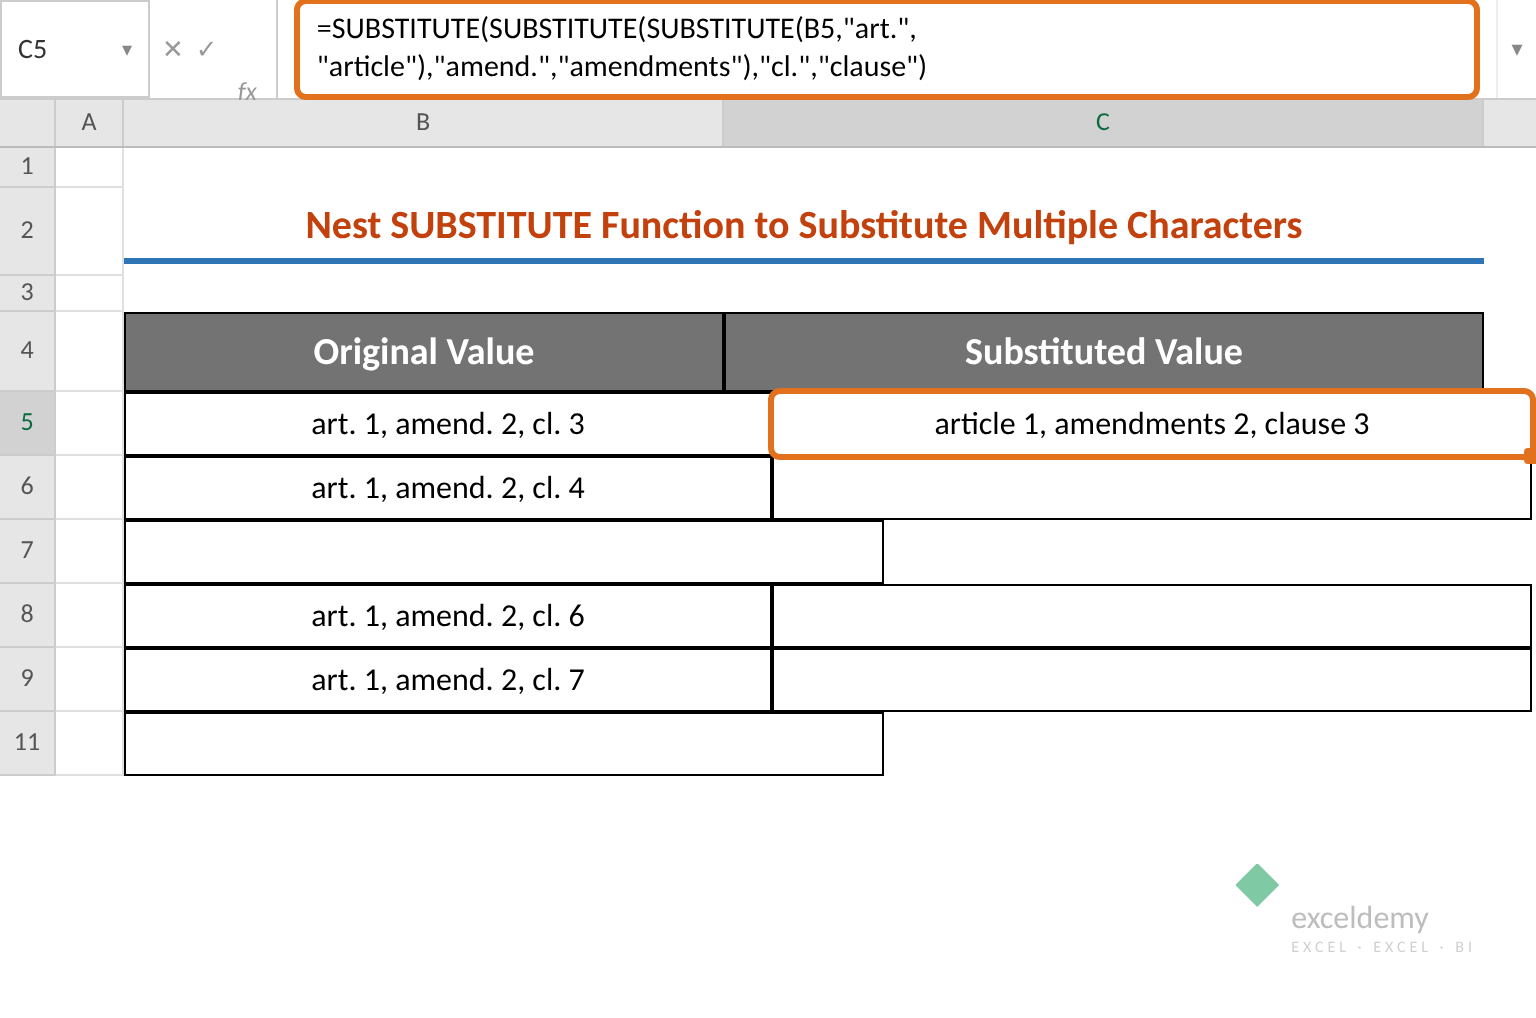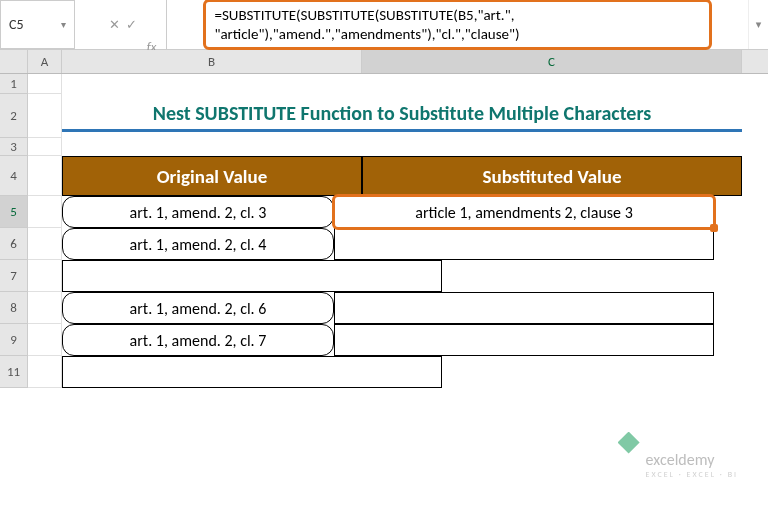--- a/index.html
+++ b/index.html
@@ -1,18 +1,18 @@
 <!DOCTYPE html>
 <html><head>
 <meta charset="utf-8">
 <style>
   * { box-sizing: border-box; margin: 0; padding: 0; }
   body { font-family: Calibri, Arial, sans-serif; background: #fff; width: 768px; height: 509px; position: relative; overflow: hidden; }
   
-  .formula-bar { display: flex; align-items: stretch; height: 50px; border-bottom: 1px solid #ccc; background: #fff; gap: 28px; }
+  .formula-bar { display: flex; align-items: stretch; height: 50px; border-bottom: 1px solid #ccc; background: #fff; }
   .name-box { width: 75px; border: 1px solid #ccc; display: flex; align-items: center; padding: 0 8px; font-size: 14px; color: #333; background: #fff; }
   .name-box .chev { margin-left: auto; color: #888; font-size: 10px; }
   .fx-controls { display: flex; align-items: center; padding: 0 6px; gap: 6px; border-right: 1px solid #ccc; }
   .fx-controls span { color: #999; font-size: 13px; }
   .fx-label { font-style: italic; color: #666; font-size: 14px; padding: 0 4px; margin-top: 43px; }
   .formula-text-wrap { flex: 1; display: flex; align-items: center; padding: 4px 8px; position: relative; }
   .formula-text { font-size: 15px; color: #000; border: 3px solid #e2711d; border-radius: 6px; padding: 4px 8px; line-height: 1.25; }
   .expand-btn { width: 20px; display: flex; align-items: center; justify-content: center; color: #888; font-size: 11px; border-left: 1px solid #eee; }
   
   .grid { position: relative; }
@@ -21,31 +21,31 @@
   .col-headers .active { background: #d2d2d2; color: #0a6b3d; }
   .ch-corner { width: 28px; background: #e6e6e6; border-right: 1px solid #ccc; }
   .ch-a { width: 34px; }
   .ch-b { width: 300px; }
   .ch-c { width: 380px; }
   
   .row { display: flex; height: 32px; }
   .row-header { width: 28px; background: #e6e6e6; border-right: 1px solid #ccc; border-bottom: 1px solid #ccc; display: flex; align-items: center; justify-content: center; font-size: 13px; color: #555; }
   .row-header.active { background: #d2d2d2; color: #0a6b3d; }
   .cell-a { width: 34px; border-right: 1px solid #e0e0e0; border-bottom: 1px solid #e0e0e0; }
-  .cell-b { width: 272px; border-right: 1px solid #e0e0e0; border-bottom: 1px solid #e0e0e0; display: flex; align-items: center; justify-content: center; font-size: 16px; border-radius: 12px; }
+  .cell-b { width: 324px; border-right: 1px solid #e0e0e0; border-bottom: 1px solid #e0e0e0; display: flex; align-items: center; justify-content: center; font-size: 16px; }
   .cell-c { width: 380px; border-right: 1px solid #e0e0e0; border-bottom: 1px solid #e0e0e0; display: flex; align-items: center; justify-content: center; font-size: 16px; }
   
   .row1 { height: 20px; }
   .row2 { height: 44px; }
   .title-cell { width: 680px; display: flex; align-items: center; justify-content: center; }
-  .title-text { color: #0f766e; font-weight: bold; font-size: 20px; border-bottom: 3px solid #2e75b6; padding-bottom: 4px; width: 100%; text-align: center; }
+  .title-text { color: #c2410c; font-weight: bold; font-size: 20px; border-bottom: 3px solid #2e75b6; padding-bottom: 4px; width: 100%; text-align: center; }
   
   .row3 { height: 18px; }
   .row4 { height: 40px; }
-  .header-cell-b, .header-cell-c { background: #a16207; color: #fff; font-weight: bold; font-size: 19px; display: flex; align-items: center; justify-content: center; border: 1px solid #000; }
+  .header-cell-b, .header-cell-c { background: #737373; color: #fff; font-weight: bold; font-size: 19px; display: flex; align-items: center; justify-content: center; border: 1px solid #000; }
   .header-cell-b { width: 300px; }
   .header-cell-c { width: 380px; }
   
   .data-row .cell-b, .data-row .cell-c { border: 1px solid #000; background: #fff; }
   
   .row5 .cell-c { position: relative; }
   .highlight-box { position: absolute; inset: -3px; border: 3px solid #e2711d; border-radius: 6px; pointer-events: none; }
   .select-handle { position: absolute; right: -5px; bottom: -5px; width: 8px; height: 8px; background: #e2711d; border-radius: 2px; }
   
   .watermark { position: absolute; right: 30px; bottom: 30px; display: flex; align-items: center; gap: 6px; opacity: 0.55; }

